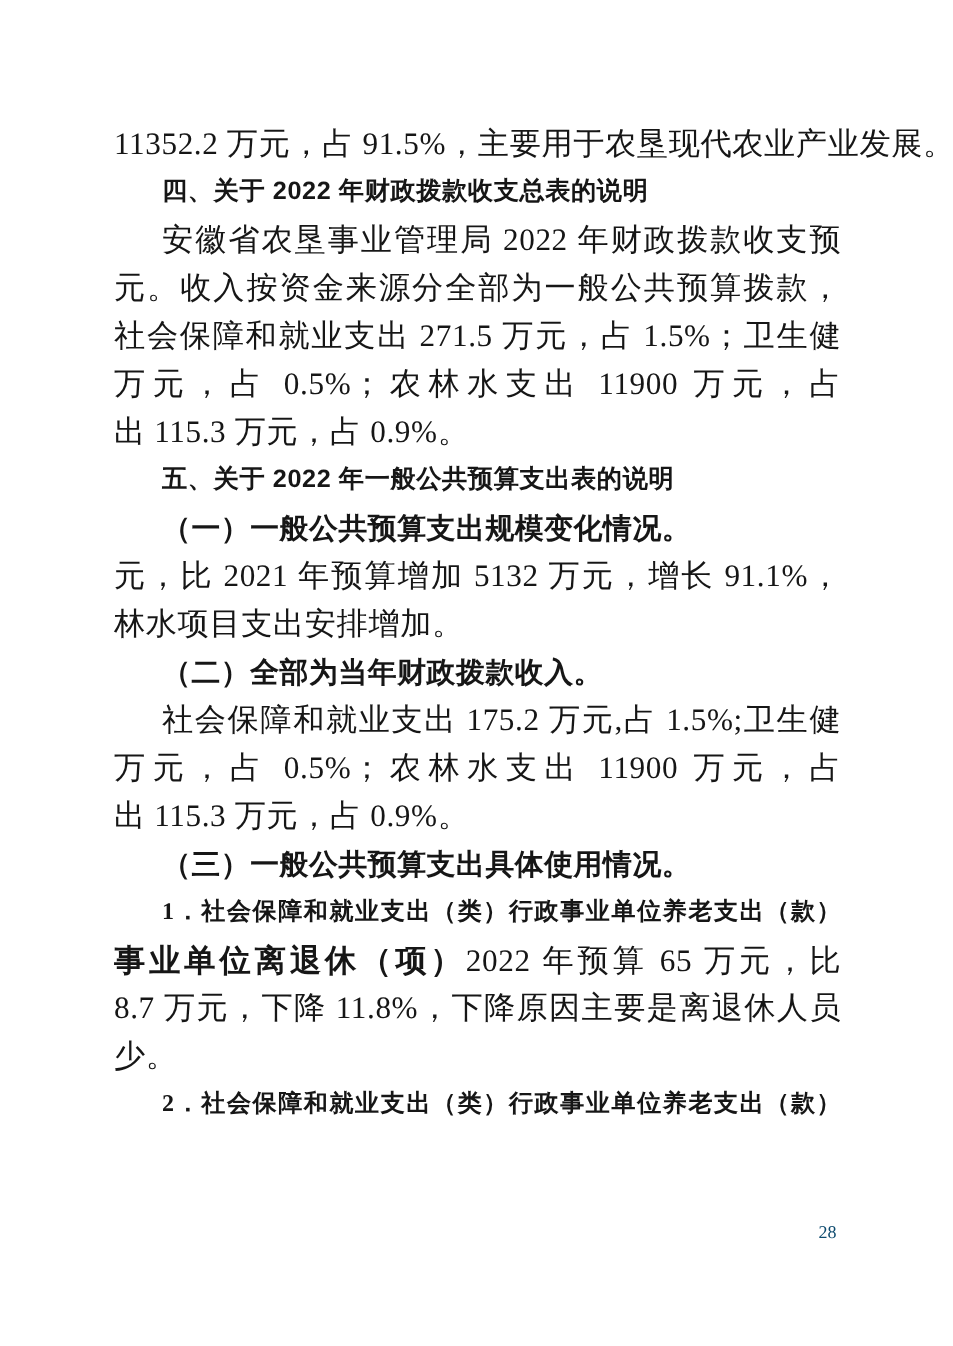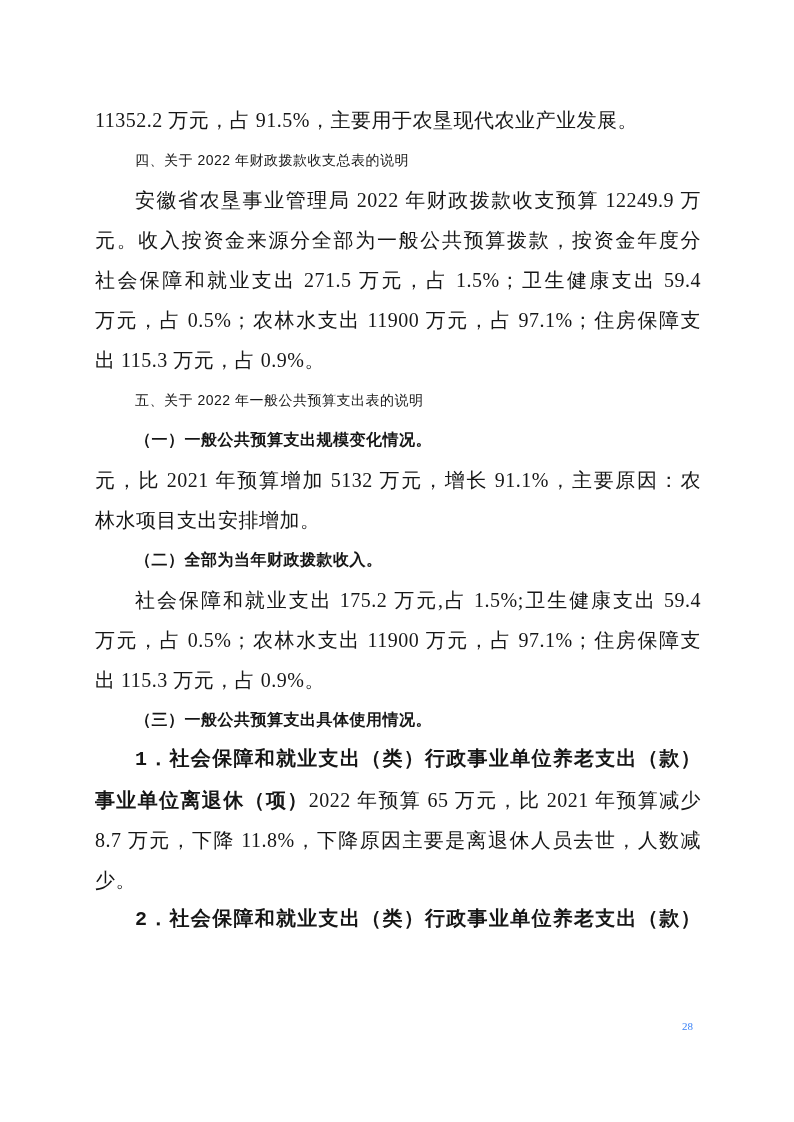--- a/index.html
+++ b/index.html
@@ -16,65 +16,65 @@
     color: #161616;
   }
   .content {
     position: absolute;
     left: 95px; top: 100px;
     width: 606px;
   }
   .ln {
     height: 40px;
     line-height: 40px;
-    font-size: 20px;
+    font-size: 26px;
     white-space: nowrap;
     letter-spacing: 0.5px;
   }
   .ln.justify {
     white-space: normal;
     text-align: justify;
     text-align-last: justify;
     overflow: hidden;
   }
   .ln.indent { text-indent: 40px; }
   
   .ln.body { font-family: "Liberation Serif", serif; }
   
   .ln.hei {
     font-family: "Liberation Sans", sans-serif;
-    font-weight: normal;
-    font-size: 14px;
+    font-weight: bold;
+    font-size: 21px;
   }
   
   .ln.kai {
     font-family: "DejaVu Serif", serif;
     font-weight: bold;
-    font-size: 16px;
+    font-size: 24px;
   }
   
   .ln.item {
-    font-family: Liberation Mono, monospace;
+    font-family: Liberation Serif, serif;
     font-weight: bold;
     font-size: 20px;
   }
   .seg.strong {
     font-family: "Liberation Sans", sans-serif;
     font-weight: bold;
   }
   .seg.normal {
     font-family: "Liberation Serif", serif;
     font-weight: normal;
   }
   .page-number {
     position: absolute;
     left: 682px; top: 1020px;
-    font-size: 11px;
+    font-size: 15px;
     font-family: "Liberation Serif", serif;
-    color: #3b82f6;
+    color: #0c4a6e;
   }
 </style>
 </head>
 <body>
 
 <div class="page">
   <div class="content" id="doc-lines">
       <div class="ln body"><span class="seg normal">11352.2 万元，占 91.5%，主要用于农垦现代农业产业发展。</span></div>
       <div class="ln hei indent"><span class="seg ">四、关于 2022 年财政拨款收支总表的说明</span></div>
       <div class="ln body indent justify"><span class="seg normal">安徽省农垦事业管理局 2022 年财政拨款收支预算 12249.9 万</span></div>

